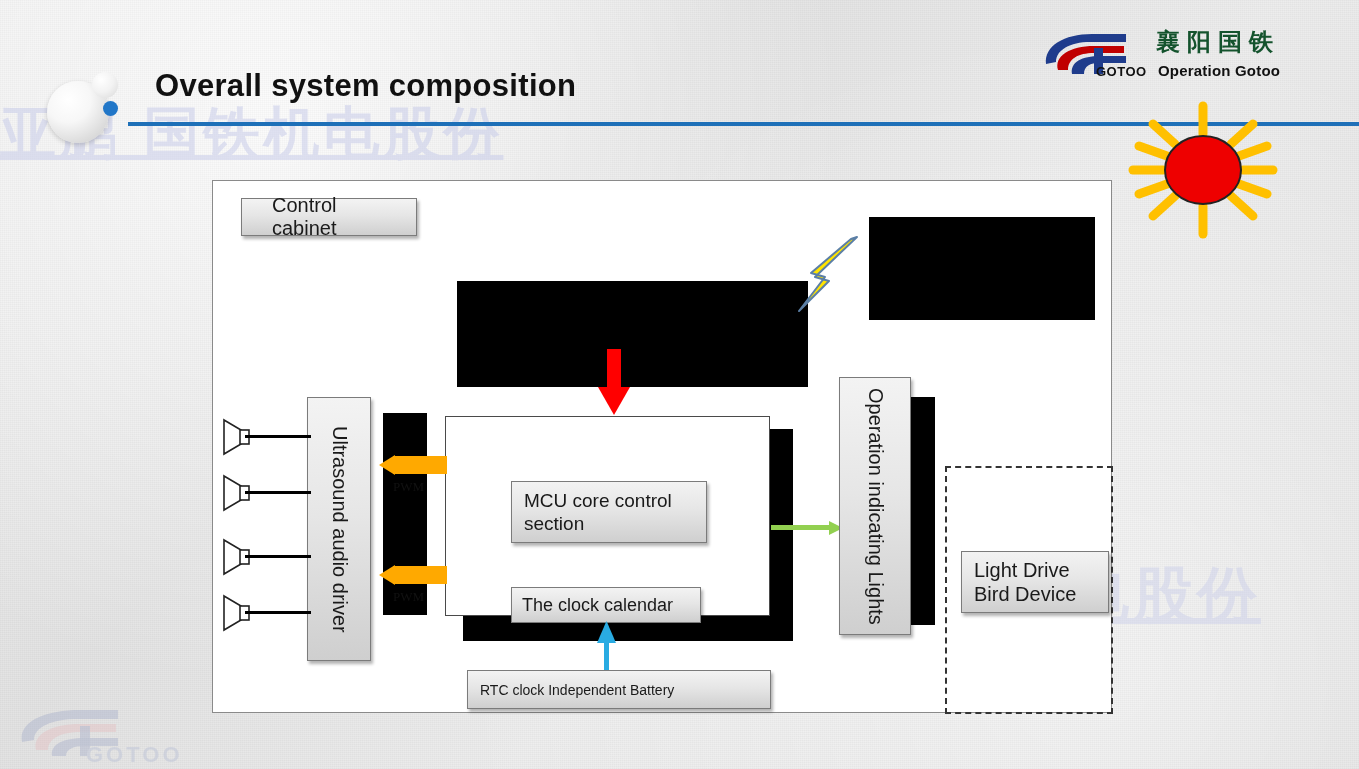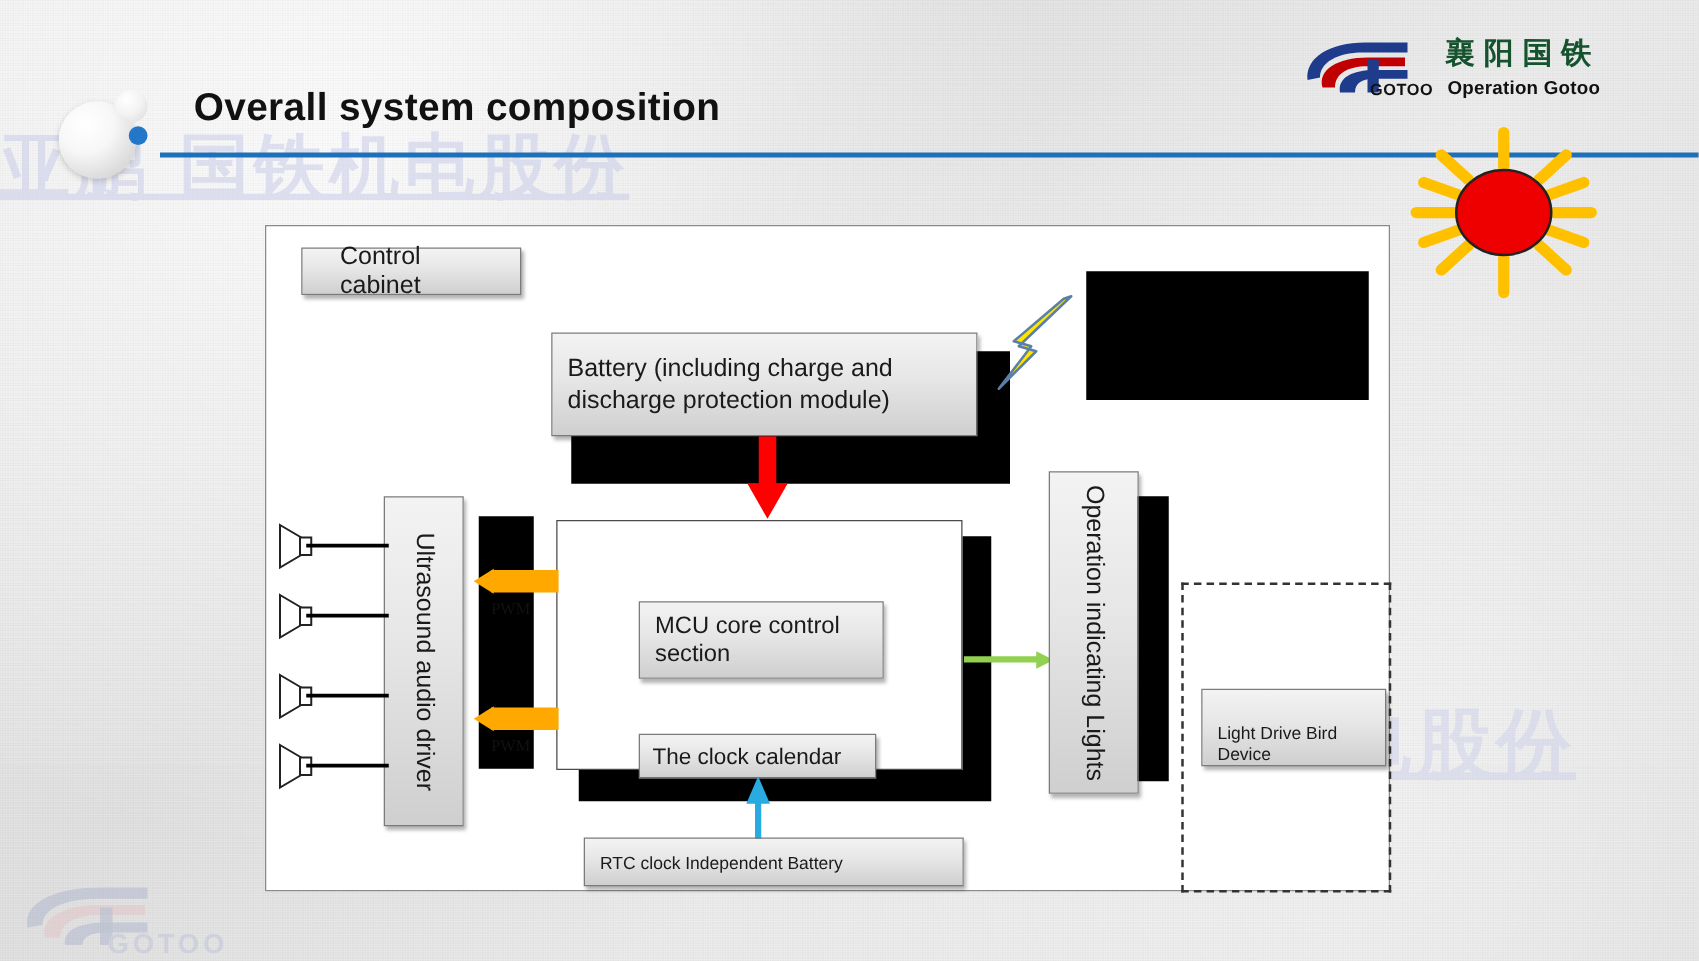--- a/index.html
+++ b/index.html
@@ -180,23 +180,20 @@
   <ellipse cx="80" cy="70" rx="38" ry="34" fill="#ee0000" stroke="#222" stroke-width="2"></ellipse>
 </svg>
 
 <div id="diagram">
 
   <div class="gbox" style="left:28px;top:17px;width:176px;height:38px;padding:0 30px;font-size:20px;">
     <span>Control cabinet</span>
   </div>
 
   <div class="shadow-blk" style="left:244px;top:100px;width:351px;height:106px;"></div>
-  <div class="gbox" style="left:228px;top:85px;width:341px;height:83px;padding:0 12px;font-size:20px;line-height:1.22;">
-    <span>Battery (including charge and discharge protection module)</span>
-  </div>
 
   <div class="shadow-blk" style="left:656px;top:36px;width:226px;height:103px;"></div>
 
   <svg style="position:absolute;left:572px;top:52px;width:78px;height:82px;" viewBox="0 0 78 82">
     <polygon points="72,4 30,44 44,48 14,78 40,44 26,40 66,6" fill="#ffe400" stroke="#5b7fa6" stroke-width="2" stroke-linejoin="round"></polygon>
   </svg>
 
   <svg style="position:absolute;left:384px;top:168px;width:34px;height:68px;" viewBox="0 0 34 68">
     <rect x="10" y="0" width="14" height="42" fill="#ff0000"></rect>
     <polygon points="17,66 1,38 33,38" fill="#ff0000"></polygon>
@@ -268,17 +265,17 @@
     <polygon points="72,10 58,3 58,17" fill="#92d050"></polygon>
   </svg>
 
   <div class="shadow-blk" style="left:660px;top:216px;width:62px;height:228px;"></div>
   <div class="gbox" style="left:626px;top:196px;width:72px;height:258px;justify-content:center;font-size:20px;">
     <span class="vtext">Operation indicating Lights</span>
   </div>
 
   <div class="dashed-region" style="left:732px;top:285px;width:168px;height:248px;"></div>
 
-  <div class="gbox" style="left:748px;top:370px;width:148px;height:62px;padding:0 12px;font-size:14px;line-height:1.22;align-items:flex-end;">
+  <div class="gbox" style="left:748px;top:370px;width:148px;height:62px;padding:0 12px;font-size:20px;line-height:1.22;">
     <span>Light Drive Bird Device</span>
   </div>
 
 </div>
 
 </body></html>

